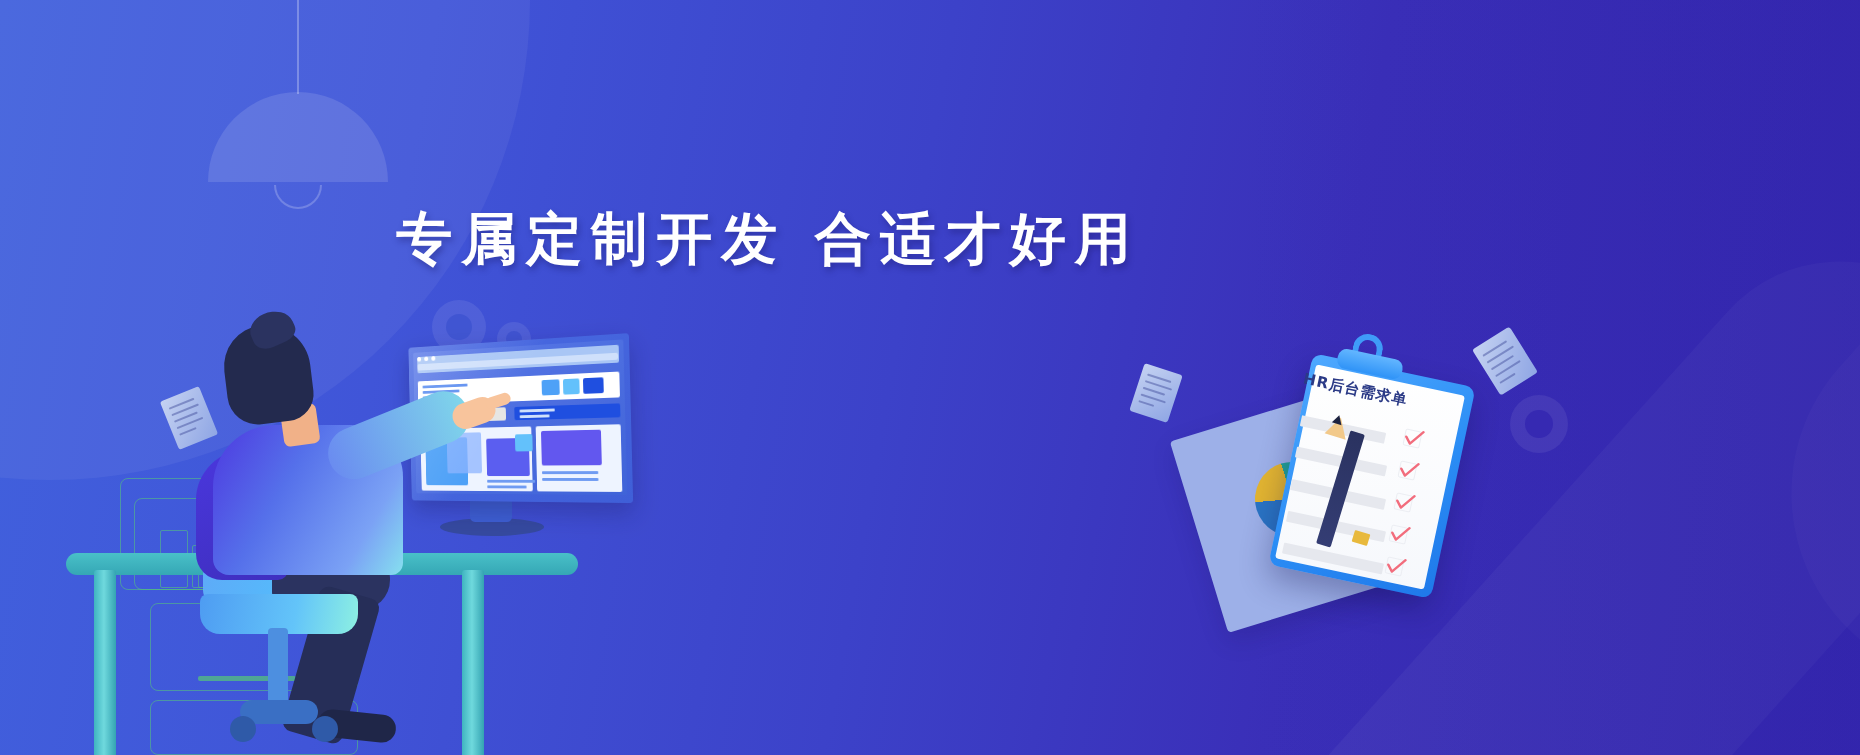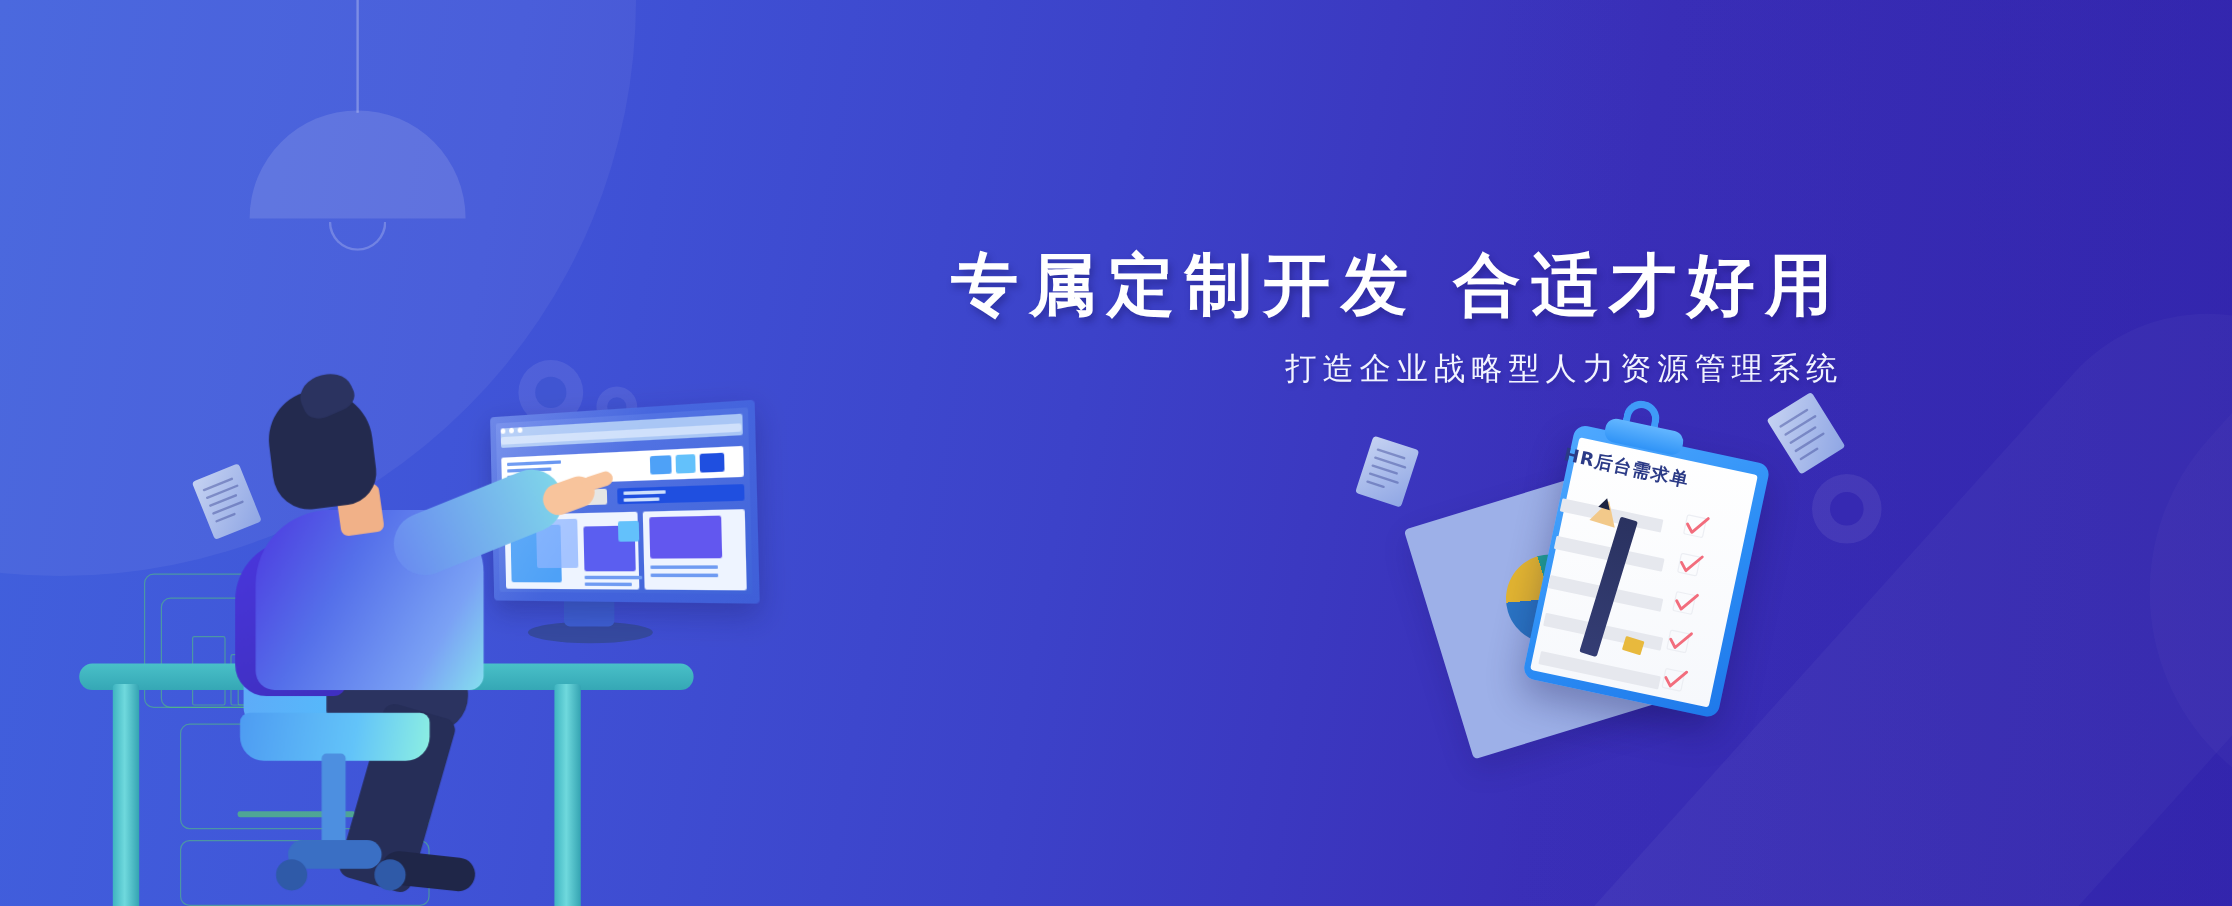--- a/index.html
+++ b/index.html
@@ -223,21 +223,21 @@
     position:absolute; left:1333px; top:415px; width:0; height:0;
     border-left:5px solid transparent; border-right:5px solid transparent;
     border-bottom:9px solid #1d2340; transform:rotate(17deg);
   }
   .pencil-band{
     position:absolute; left:1353px; top:532px; width:16px; height:12px;
     background:#e8b93d; transform:rotate(17deg); border-radius:1px;
   }
 
   
-  .copy{ position:absolute; left:0; top:208px; width:1536px; text-align:right; }
+  .copy{ position:absolute; left:0; top:208px; width:1536px; text-align:center; }
   .headline{
     color:#ffffff; font-size:56px; font-weight:bold; letter-spacing:9px;
     line-height:1.1; text-shadow:2px 4px 6px rgba(20,16,90,.35);
     font-family:"DejaVu Sans",sans-serif;
   }
   .subline{
     margin-top:20px; color:#f2f4ff; font-size:26px; letter-spacing:5px;
     font-family:"DejaVu Sans",sans-serif; text-shadow:1px 2px 4px rgba(20,16,90,.25);
   }
 </style>
@@ -434,16 +434,15 @@
       </svg>
   </div>
 
   <div class="pencil"></div>
   <div class="pencil-band"></div>
   <div class="pencil-tip"></div>
   <div class="pencil-lead"></div>
 
   <div class="copy">
     <div class="headline">专属定制开发 合适才好用</div>
-    <div class="subline">打造企业战略型人力资源管理系统</div>
   </div>
 
 </div>
 
 </body></html>

